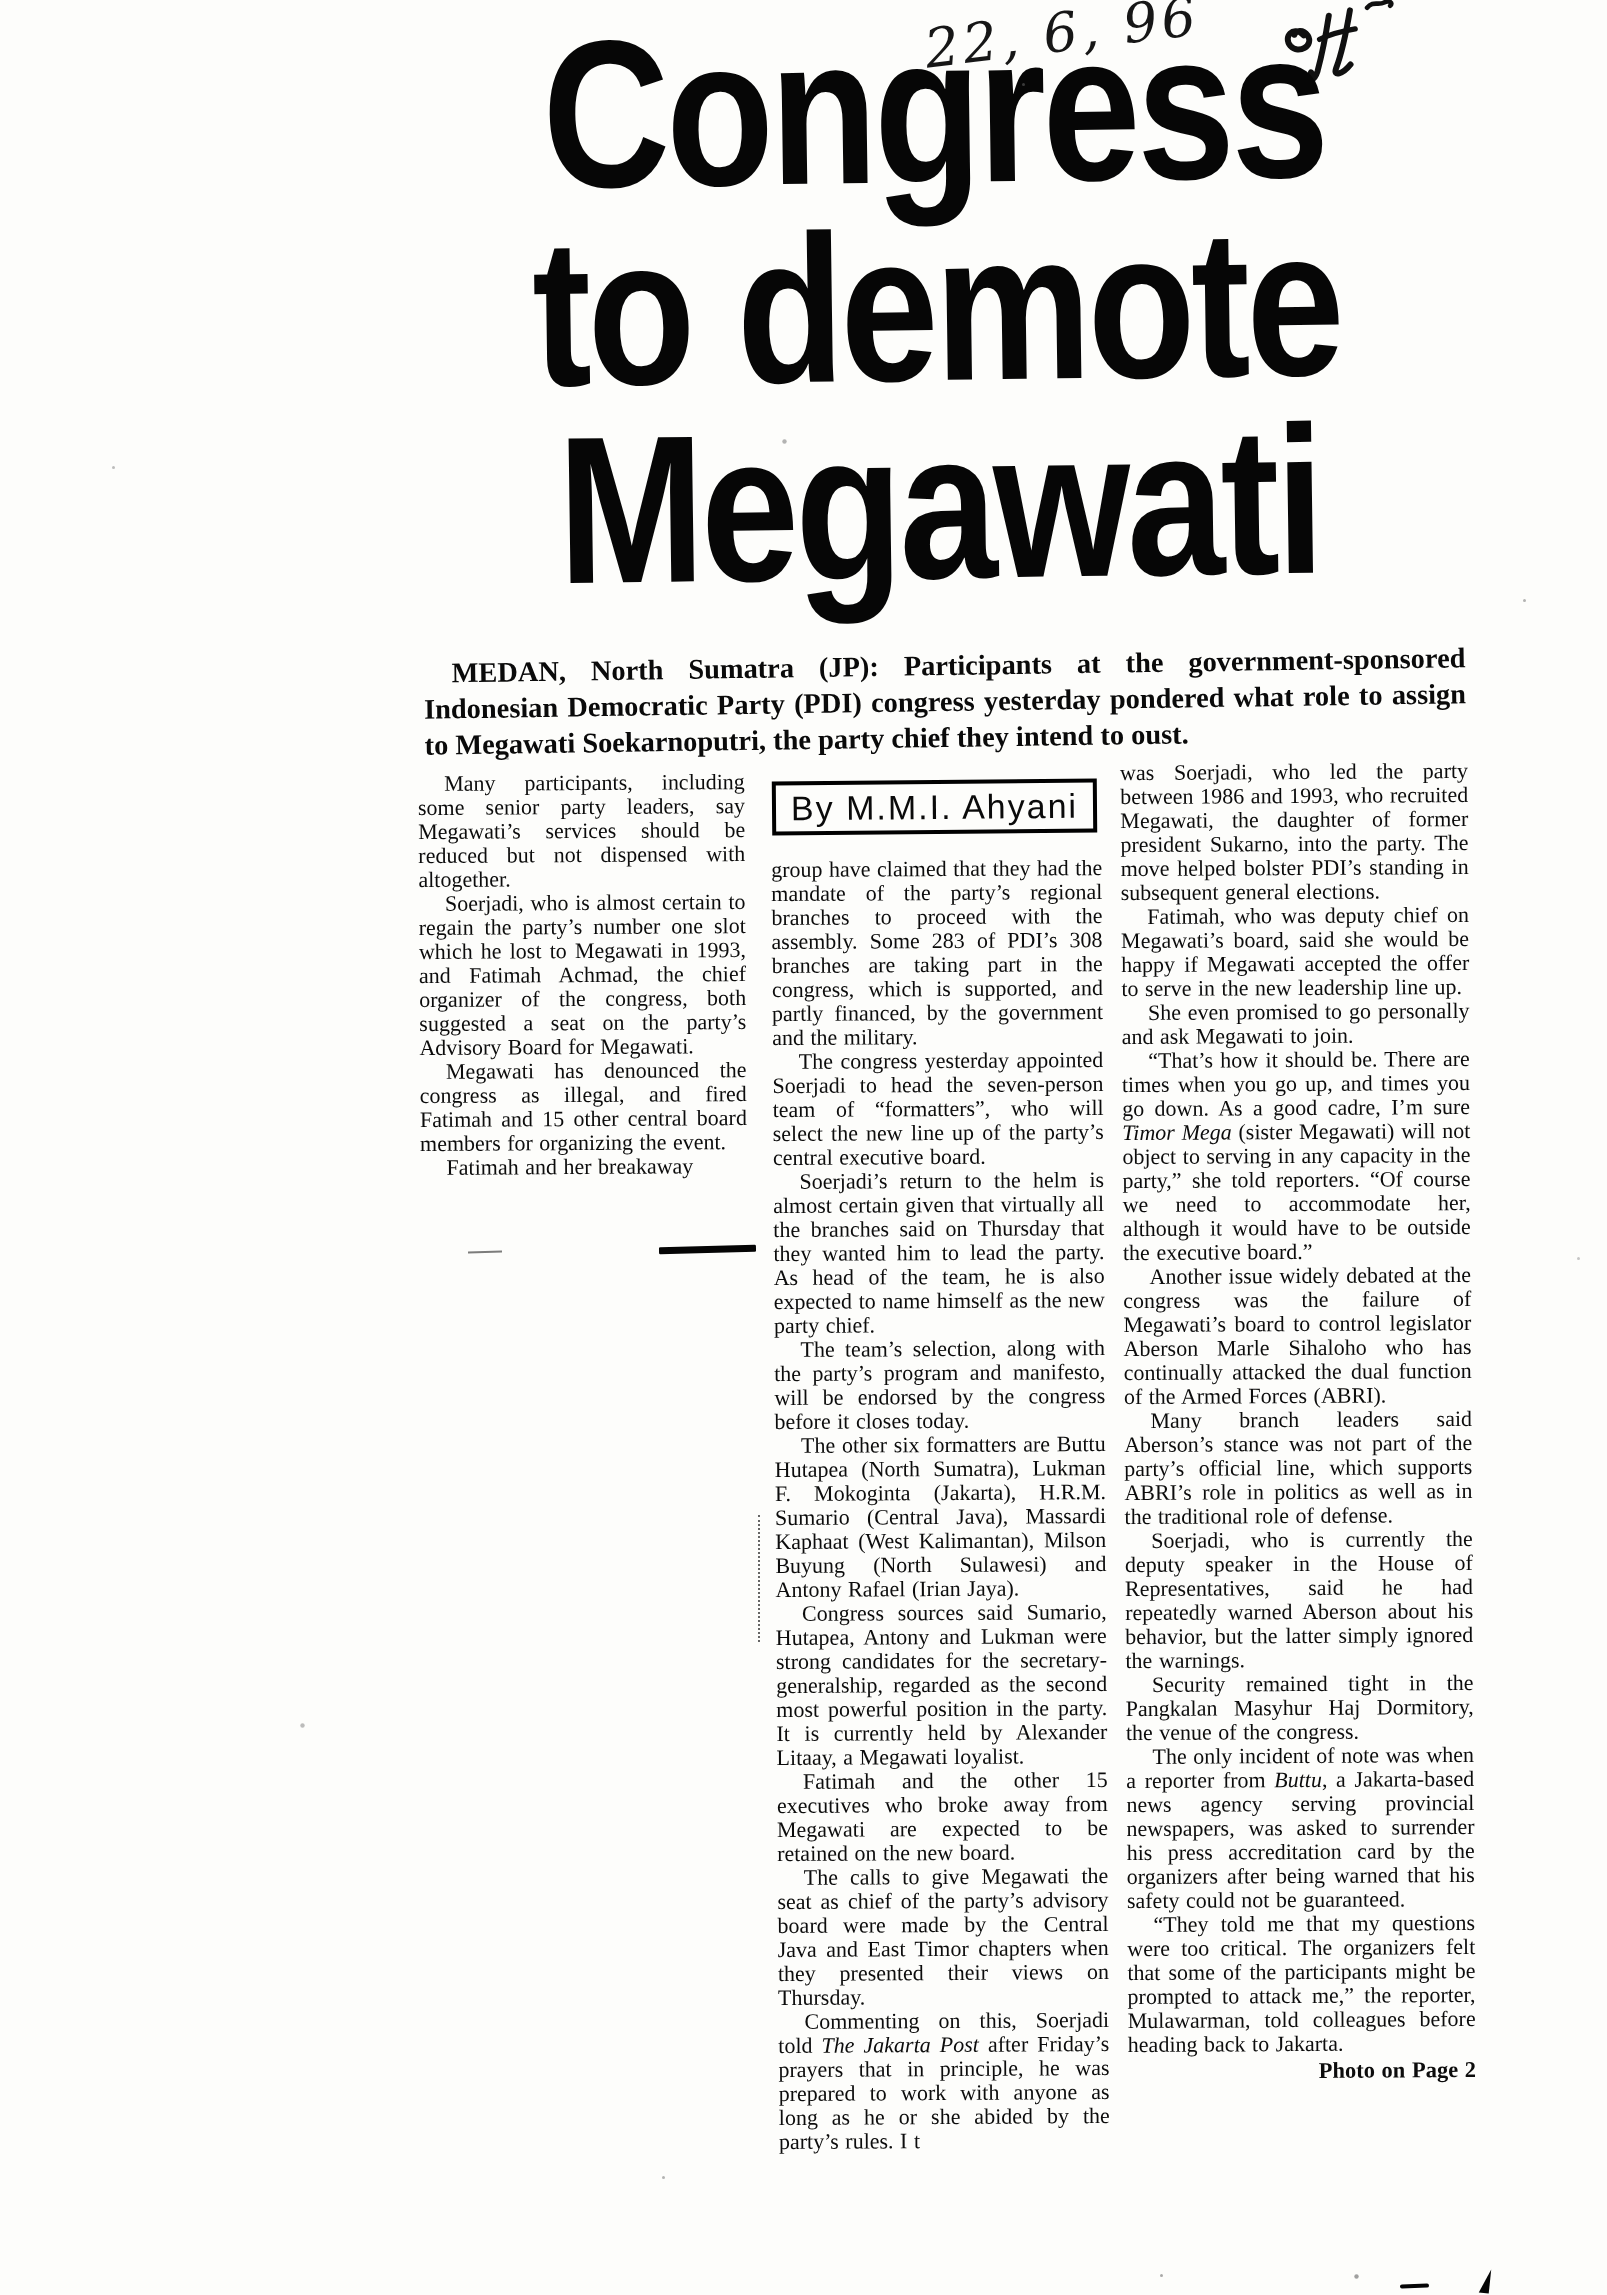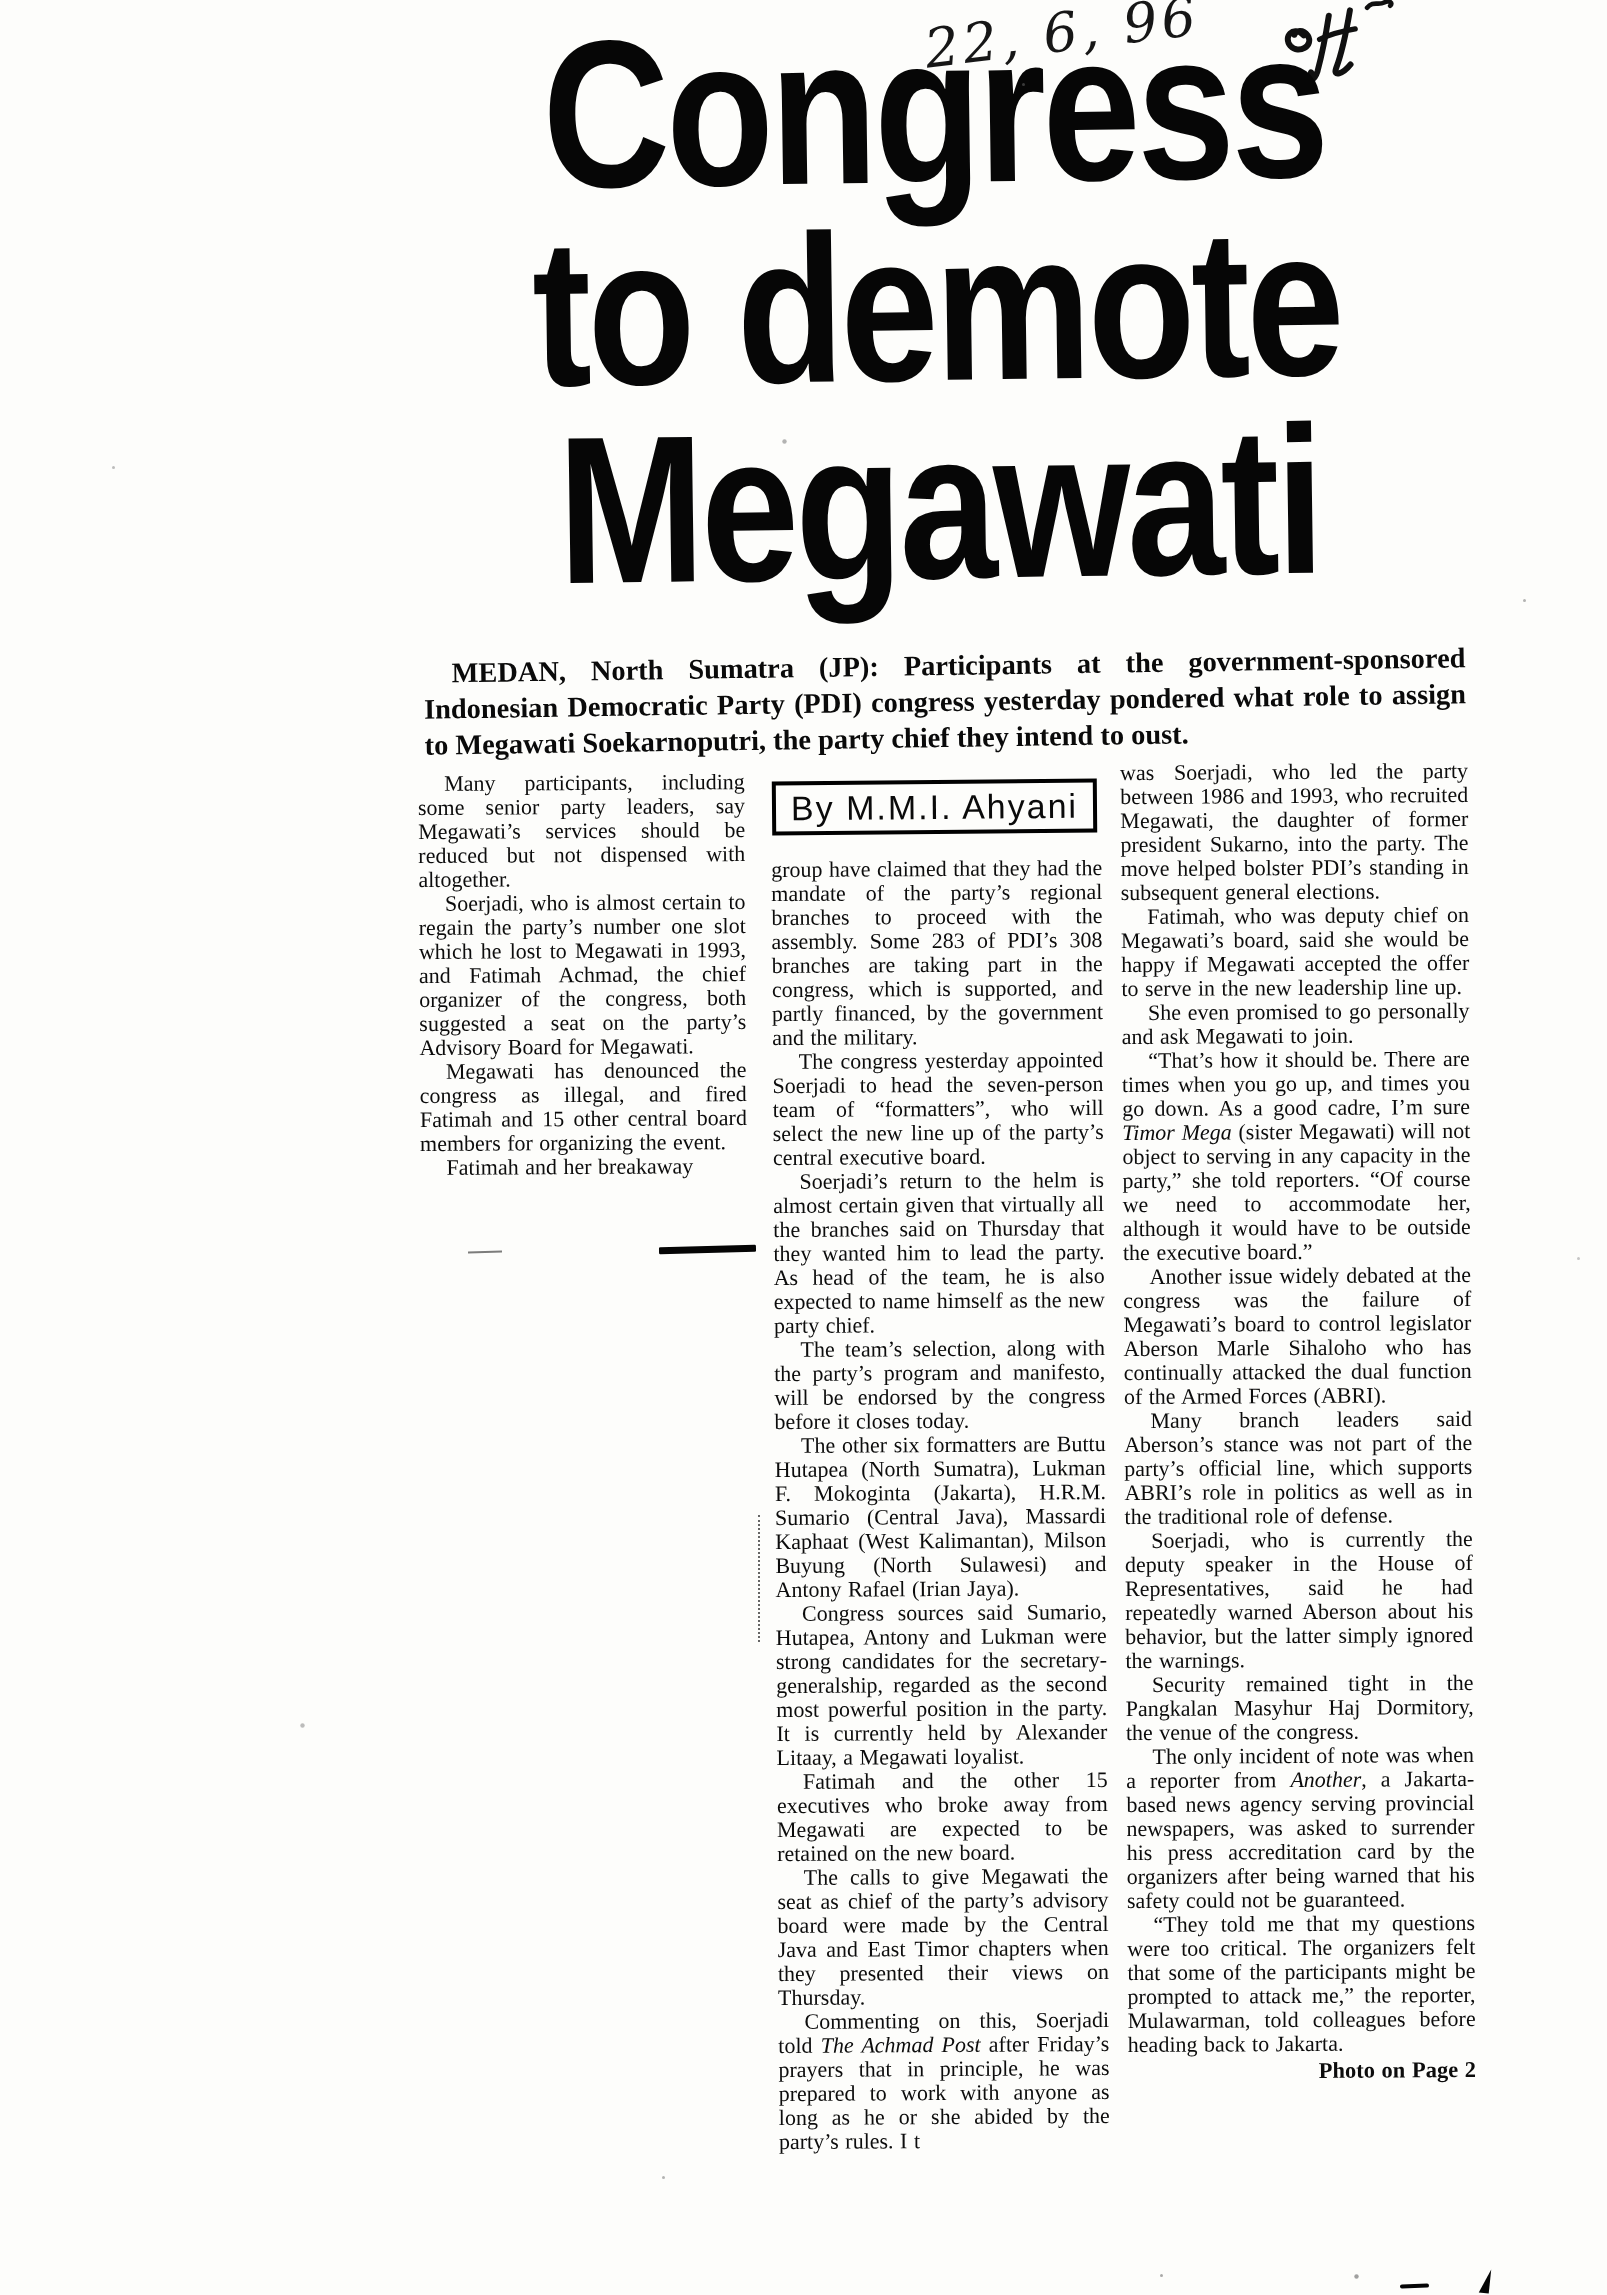--- a/index.html
+++ b/index.html
@@ -162,36 +162,36 @@
     <div class="paras">
 
     <p class="para noindent"><span>group have claimed that they had the mandate of the party’s regional branches to proceed with the assembly. Some 283 of PDI’s 308 branches are taking part in the congress, which is supported, and partly financed, by the government and the military.</span></p>
         <p class="para"><span>The congress yesterday appointed Soerjadi to head the seven-person team of “formatters”, who will select the new line up of the party’s central executive board.</span></p>
         <p class="para"><span>Soerjadi’s return to the helm is almost certain given that virtually all the branches said on Thursday that they wanted him to lead the party. As head of the team, he is also expected to name himself as the new party chief.</span></p>
         <p class="para"><span>The team’s selection, along with the party’s program and manifesto, will be endorsed by the congress before it closes today.</span></p>
         <p class="para"><span>The other six formatters are Buttu Hutapea (North Sumatra), Lukman F. Mokoginta (Jakarta), H.R.M. Sumario (Central Java), Massardi Kaphaat (West Kalimantan), Milson Buyung (North Sulawesi) and Antony Rafael (Irian Jaya).</span></p>
         <p class="para"><span>Congress sources said Sumario, Hutapea, Antony and Lukman were strong candidates for the secretary-generalship, regarded as the second most powerful position in the party. It is currently held by Alexander Litaay, a Megawati loyalist.</span></p>
         <p class="para"><span>Fatimah and the other 15 executives who broke away from Megawati are expected to be retained on the new board.</span></p>
         <p class="para"><span>The calls to give Megawati the seat as chief of the party’s advisory board were made by the Central Java and East Timor chapters when they presented their views on Thursday.</span></p>
-        <p class="para"><span>Commenting on this, Soerjadi told </span><i>The Achmad Post</i><span> after Friday’s prayers that in principle, he was prepared to work with anyone as long as he or she abided by the party’s rules.  I t</span></p>
+        <p class="para"><span>Commenting on this, Soerjadi told </span><i>The Jakarta Post</i><span> after Friday’s prayers that in principle, he was prepared to work with anyone as long as he or she abided by the party’s rules.  I t</span></p>
       </div>
   </div>
 
   <div class="col col-right">
     <div class="paras">
 
     <p class="para noindent"><span>was Soerjadi, who led the party between 1986 and 1993, who recruited Megawati, the daughter of former president Sukarno, into the party. The move helped bolster PDI’s standing in subsequent general elections.</span></p>
         <p class="para"><span>Fatimah, who was deputy chief on Megawati’s board, said she would be happy if Megawati accepted the offer to serve in the new leadership line up.</span></p>
         <p class="para"><span>She even promised to go personally and ask Megawati to join.</span></p>
         <p class="para"><span>“That’s how it should be. There are times when you go up, and times you go down. As a good cadre, I’m sure </span><i>Timor Mega</i><span> (sister Megawati) will not object to serving in any capacity in the party,” she told reporters. “Of course we need to accommodate her, although it would have to be outside the executive board.”</span></p>
         <p class="para"><span>Another issue widely debated at the congress was the failure of Megawati’s board to control legislator Aberson Marle Sihaloho who has continually attacked the dual function of the Armed Forces (ABRI).</span></p>
         <p class="para"><span>Many branch leaders said Aberson’s stance was not part of the party’s official line, which supports ABRI’s role in politics as well as in the traditional role of defense.</span></p>
         <p class="para"><span>Soerjadi, who is currently the deputy speaker in the House of Representatives, said he had repeatedly warned Aberson about his behavior, but the latter simply ignored the warnings.</span></p>
         <p class="para"><span>Security remained tight in the Pangkalan Masyhur Haj Dormitory, the venue of the congress.</span></p>
-        <p class="para"><span>The only incident of note was when a reporter from </span><i>Another</i><span>, a Jakarta-based news agency serving provincial newspapers, was asked to surrender his press accreditation card by the organizers after being warned that his safety could not be guaranteed.</span></p>
+        <p class="para"><span>The only incident of note was when a reporter from </span><i>Buttu</i><span>, a Jakarta-based news agency serving provincial newspapers, was asked to surrender his press accreditation card by the organizers after being warned that his safety could not be guaranteed.</span></p>
         <p class="para"><span>“They told me that my questions were too critical. The organizers felt that some of the participants might be prompted to attack me,” the reporter, Mulawarman, told colleagues before heading back to Jakarta.</span></p>
       </div>
     <div class="photo-note">Photo on Page 2</div>
   </div>
 
   <div class="end-rule"></div>
   <div class="end-dash"></div>
   <div class="dotted-vline"></div>
   <div class="ink-dash-bottom"></div>
   <div class="ink-flag-bottom"></div>

